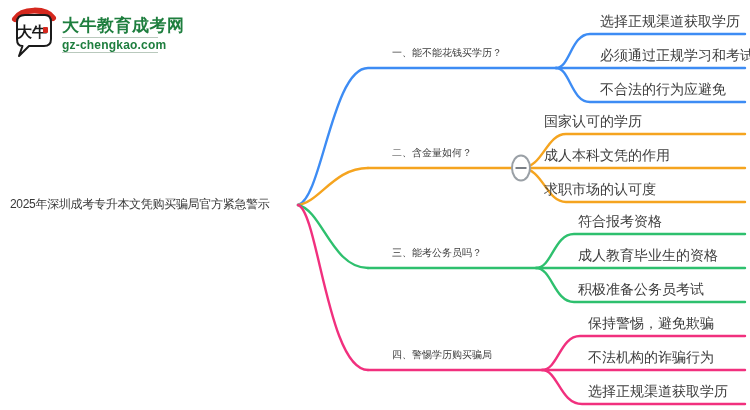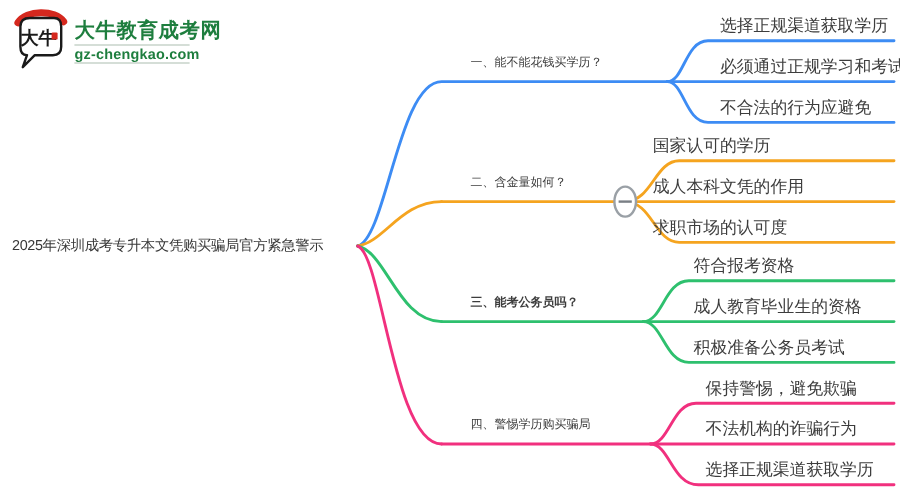--- a/index.html
+++ b/index.html
@@ -21,21 +21,21 @@
   }
   .domain{font-size:12px;font-weight:bold;color:#1E7E3E;letter-spacing:0.2px;line-height:12px;white-space:nowrap;}
   
   .map-lines{position:absolute;left:0;top:0;width:750px;height:410px;}
   .map-lines path{fill:none;stroke-width:2.4;stroke-linecap:round;}
   .node{
     position:absolute;color:#3d3d3d;white-space:nowrap;line-height:18px;font-size:10px;
   }
   .root-label{left:10px;top:195px;font-size:12px;letter-spacing:-0.3px;color:#383838;}
   .branch-label{left:392px;}
-  .b1-label{top:44px;} .b2-label{top:144px;} .b3-label{top:244px;font-weight:bold;} .b4-label{top:346px;}
+  .b1-label{top:44px;} .b2-label{top:144px;} .b3-label{top:244px;} .b4-label{top:346px;}
   .leaf{font-size:14px;}
   .b1-leaf{left:600px;} .b2-leaf{left:544px;} .b3-leaf{left:578px;} .b4-leaf{left:588px;}
 </style>
 </head>
 <body>
 
 <div class="stage">
 
   <div class="logo">
     <svg class="logo-mark" viewBox="0 0 50 52">

